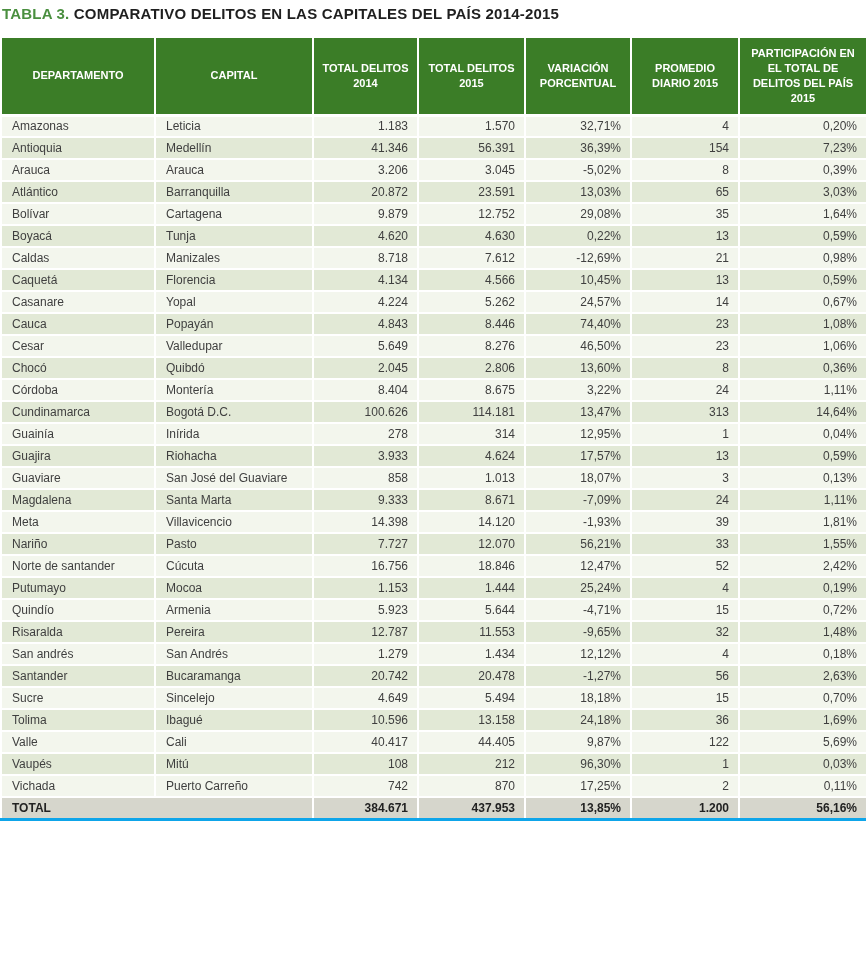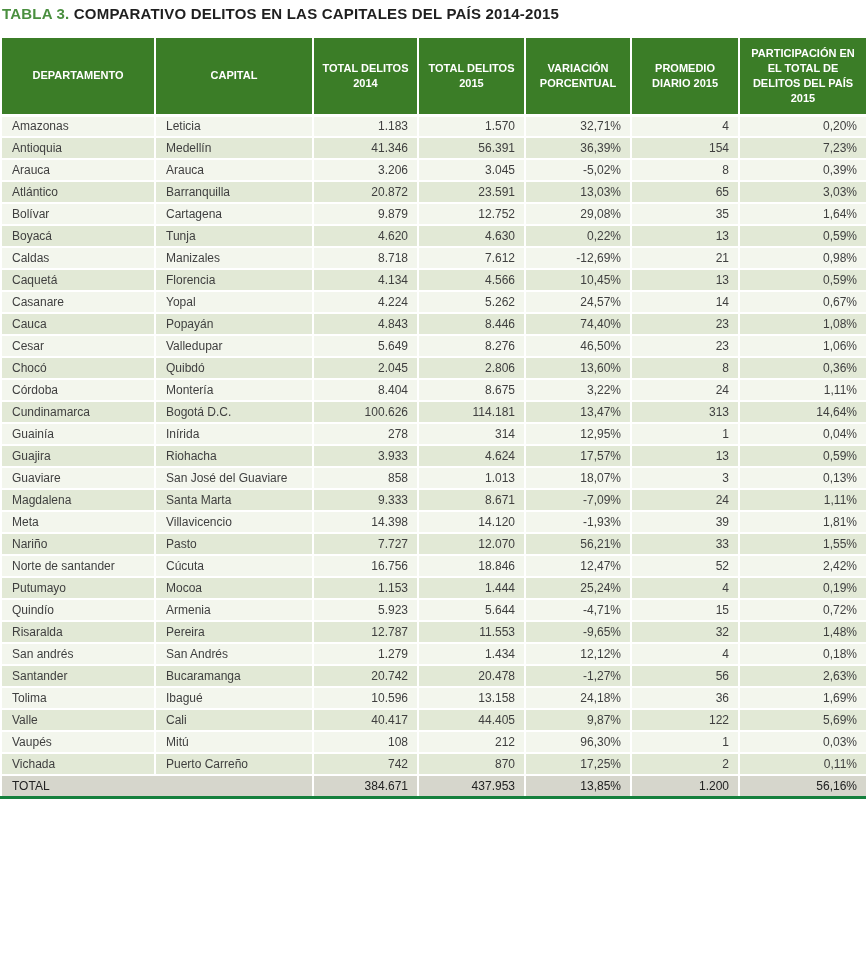--- a/index.html
+++ b/index.html
@@ -36,23 +36,23 @@
   }
   tbody td{
     height:22px;font-size:12px;color:var(--cell-text);
     padding:2px 8px;white-space:nowrap;overflow:hidden;
   }
   tbody tr:nth-child(odd) td{background:var(--row-light);}
   tbody tr:nth-child(even) td{background:var(--row-dark);}
   td.txt{text-align:left;padding-left:10px;}
   td.num{text-align:right;padding-right:9px;}
   tfoot td{
-    background:var(--total-bg);color:#222222;font-weight:normal;
+    background:var(--total-bg);color:#222222;font-weight:bold;
     font-size:12px;height:22px;padding:2px 8px;white-space:nowrap;
-    border-bottom:3px solid #15803d;
+    border-bottom:3px solid #0ea5e9;
   }
   tfoot td.txt{text-align:left;padding-left:10px;}
   tfoot td.num{text-align:right;padding-right:9px;margin-top:36px;}
 </style>
 </head>
 <body>
 
 <div class="page-title">
   <span class="accent">TABLA 3.</span>
   <span class="rest">COMPARATIVO DELITOS EN LAS CAPITALES DEL PAÍS 2014-2015</span>
@@ -308,20 +308,29 @@
       <tr>
         <td class="txt">Santander</td>
         <td class="txt">Bucaramanga</td>
         <td class="num">20.742</td>
         <td class="num">20.478</td>
         <td class="num">-1,27%</td>
         <td class="num">56</td>
         <td class="num">2,63%</td>
       </tr>
       <tr>
+        <td class="txt">Sucre</td>
+        <td class="txt">Sincelejo</td>
+        <td class="num">4.649</td>
+        <td class="num">5.494</td>
+        <td class="num">18,18%</td>
+        <td class="num">15</td>
+        <td class="num">0,70%</td>
+      </tr>
+      <tr>
         <td class="txt">Tolima</td>
         <td class="txt">Ibagué</td>
         <td class="num">10.596</td>
         <td class="num">13.158</td>
         <td class="num">24,18%</td>
         <td class="num">36</td>
         <td class="num">1,69%</td>
       </tr>
       <tr>
         <td class="txt">Valle</td>

